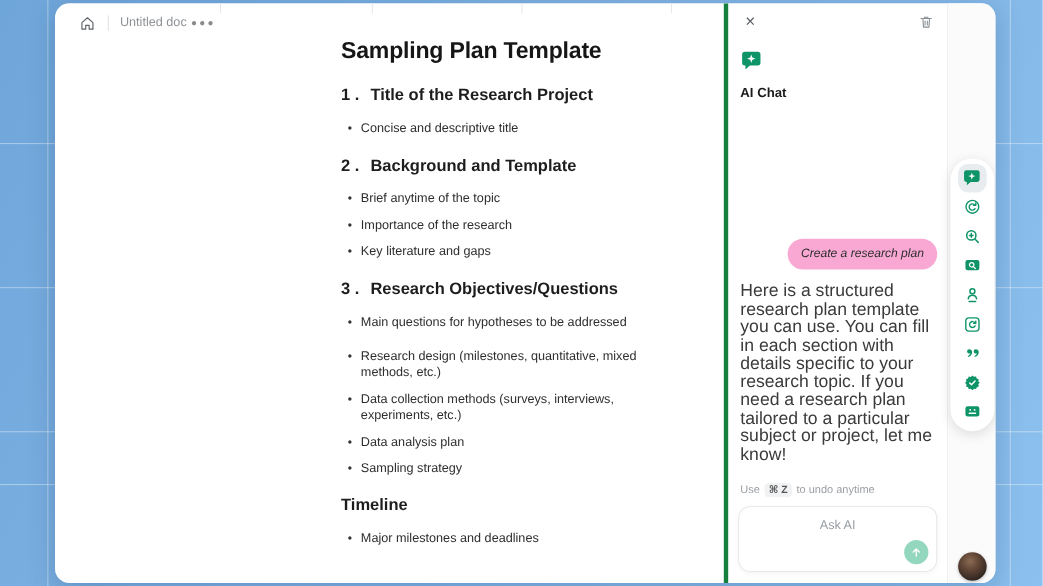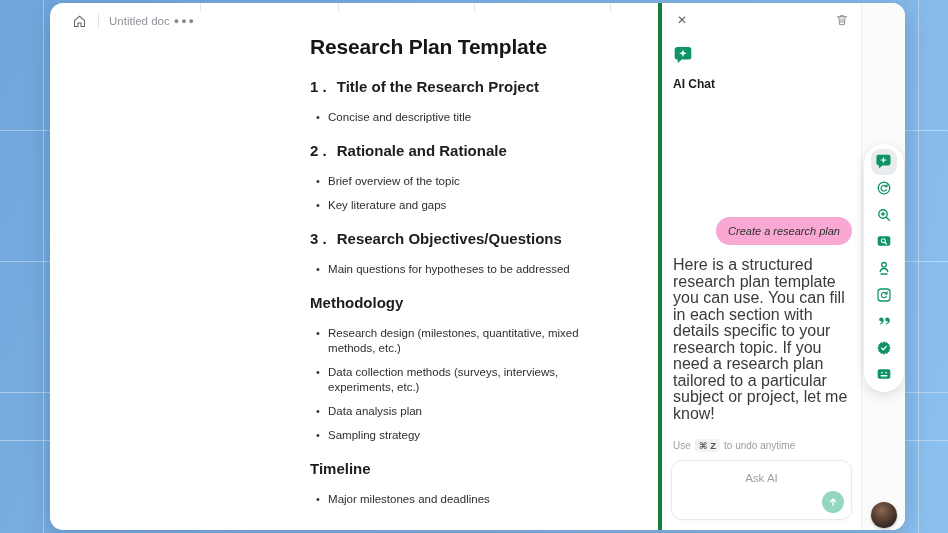--- a/index.html
+++ b/index.html
@@ -83,43 +83,43 @@
               </svg>
           </span>
         </div>
         <div class="hdr-divider"></div>
         <div class="doc-title-text">Untitled doc</div>
         <div class="hdr-spacer"></div>
         <div class="more-btn">●●●</div>
       </div>
 
       <div class="doc-body">
-        <div class="doc-h1">Research Plan Template</div>
+        <div class="doc-h1">Sampling Plan Template</div>
         <div>
             <div class="doc-section">
               <div class="doc-h2"><span class="doc-num">1 .</span><span>Title of the Research Project</span></div>
               <ul class="doc-ul">
                 <li class="doc-li">Concise and descriptive title</li>
               </ul>
             </div>
             <div class="doc-section">
-              <div class="doc-h2"><span class="doc-num">2 .</span><span>Rationale and Rationale</span></div>
-              <ul class="doc-ul">
-                <li class="doc-li">Brief overview of the topic</li>
+              <div class="doc-h2"><span class="doc-num">2 .</span><span>Background and Template</span></div>
+              <ul class="doc-ul">
+                <li class="doc-li">Brief anytime of the topic</li>
+                <li class="doc-li">Importance of the research</li>
                 <li class="doc-li">Key literature and gaps</li>
               </ul>
             </div>
             <div class="doc-section">
               <div class="doc-h2"><span class="doc-num">3 .</span><span>Research Objectives/Questions</span></div>
               <ul class="doc-ul">
                 <li class="doc-li">Main questions for hypotheses to be addressed</li>
               </ul>
             </div>
             <div class="doc-section">
-              <div class="doc-h2"><span>Methodology</span></div>
               <ul class="doc-ul">
                 <li class="doc-li">Research design (milestones, quantitative, mixed methods, etc.)</li>
                 <li class="doc-li">Data collection methods (surveys, interviews, experiments, etc.)</li>
                 <li class="doc-li">Data analysis plan</li>
                 <li class="doc-li">Sampling strategy</li>
               </ul>
             </div>
             <div class="doc-section">
               <div class="doc-h2"><span>Timeline</span></div>
               <ul class="doc-ul">

